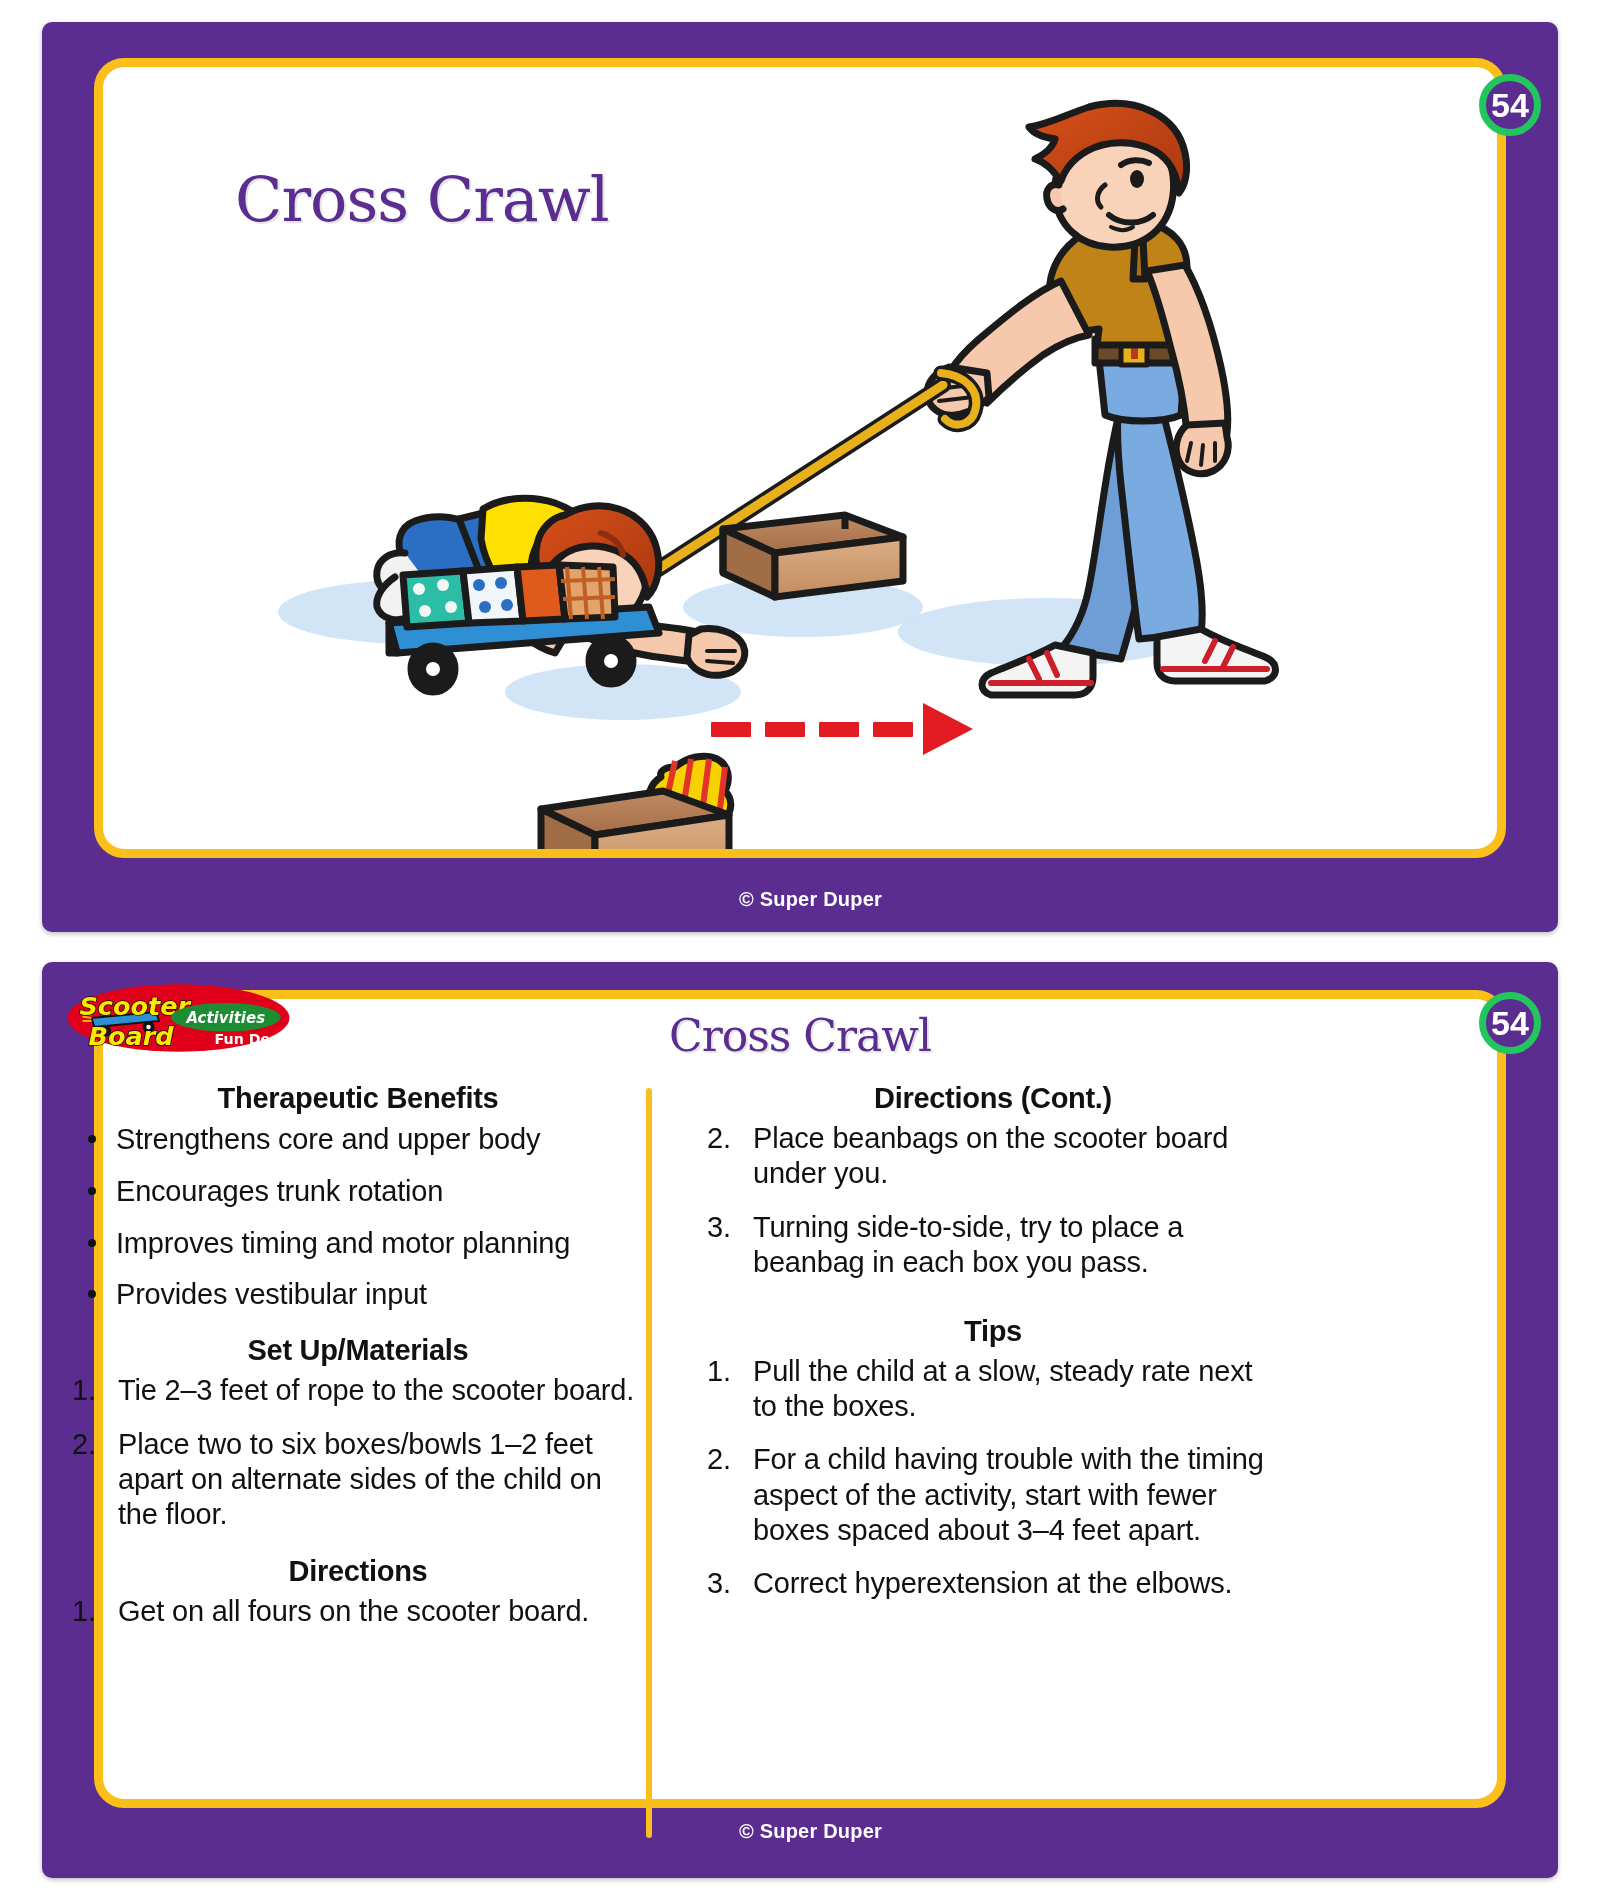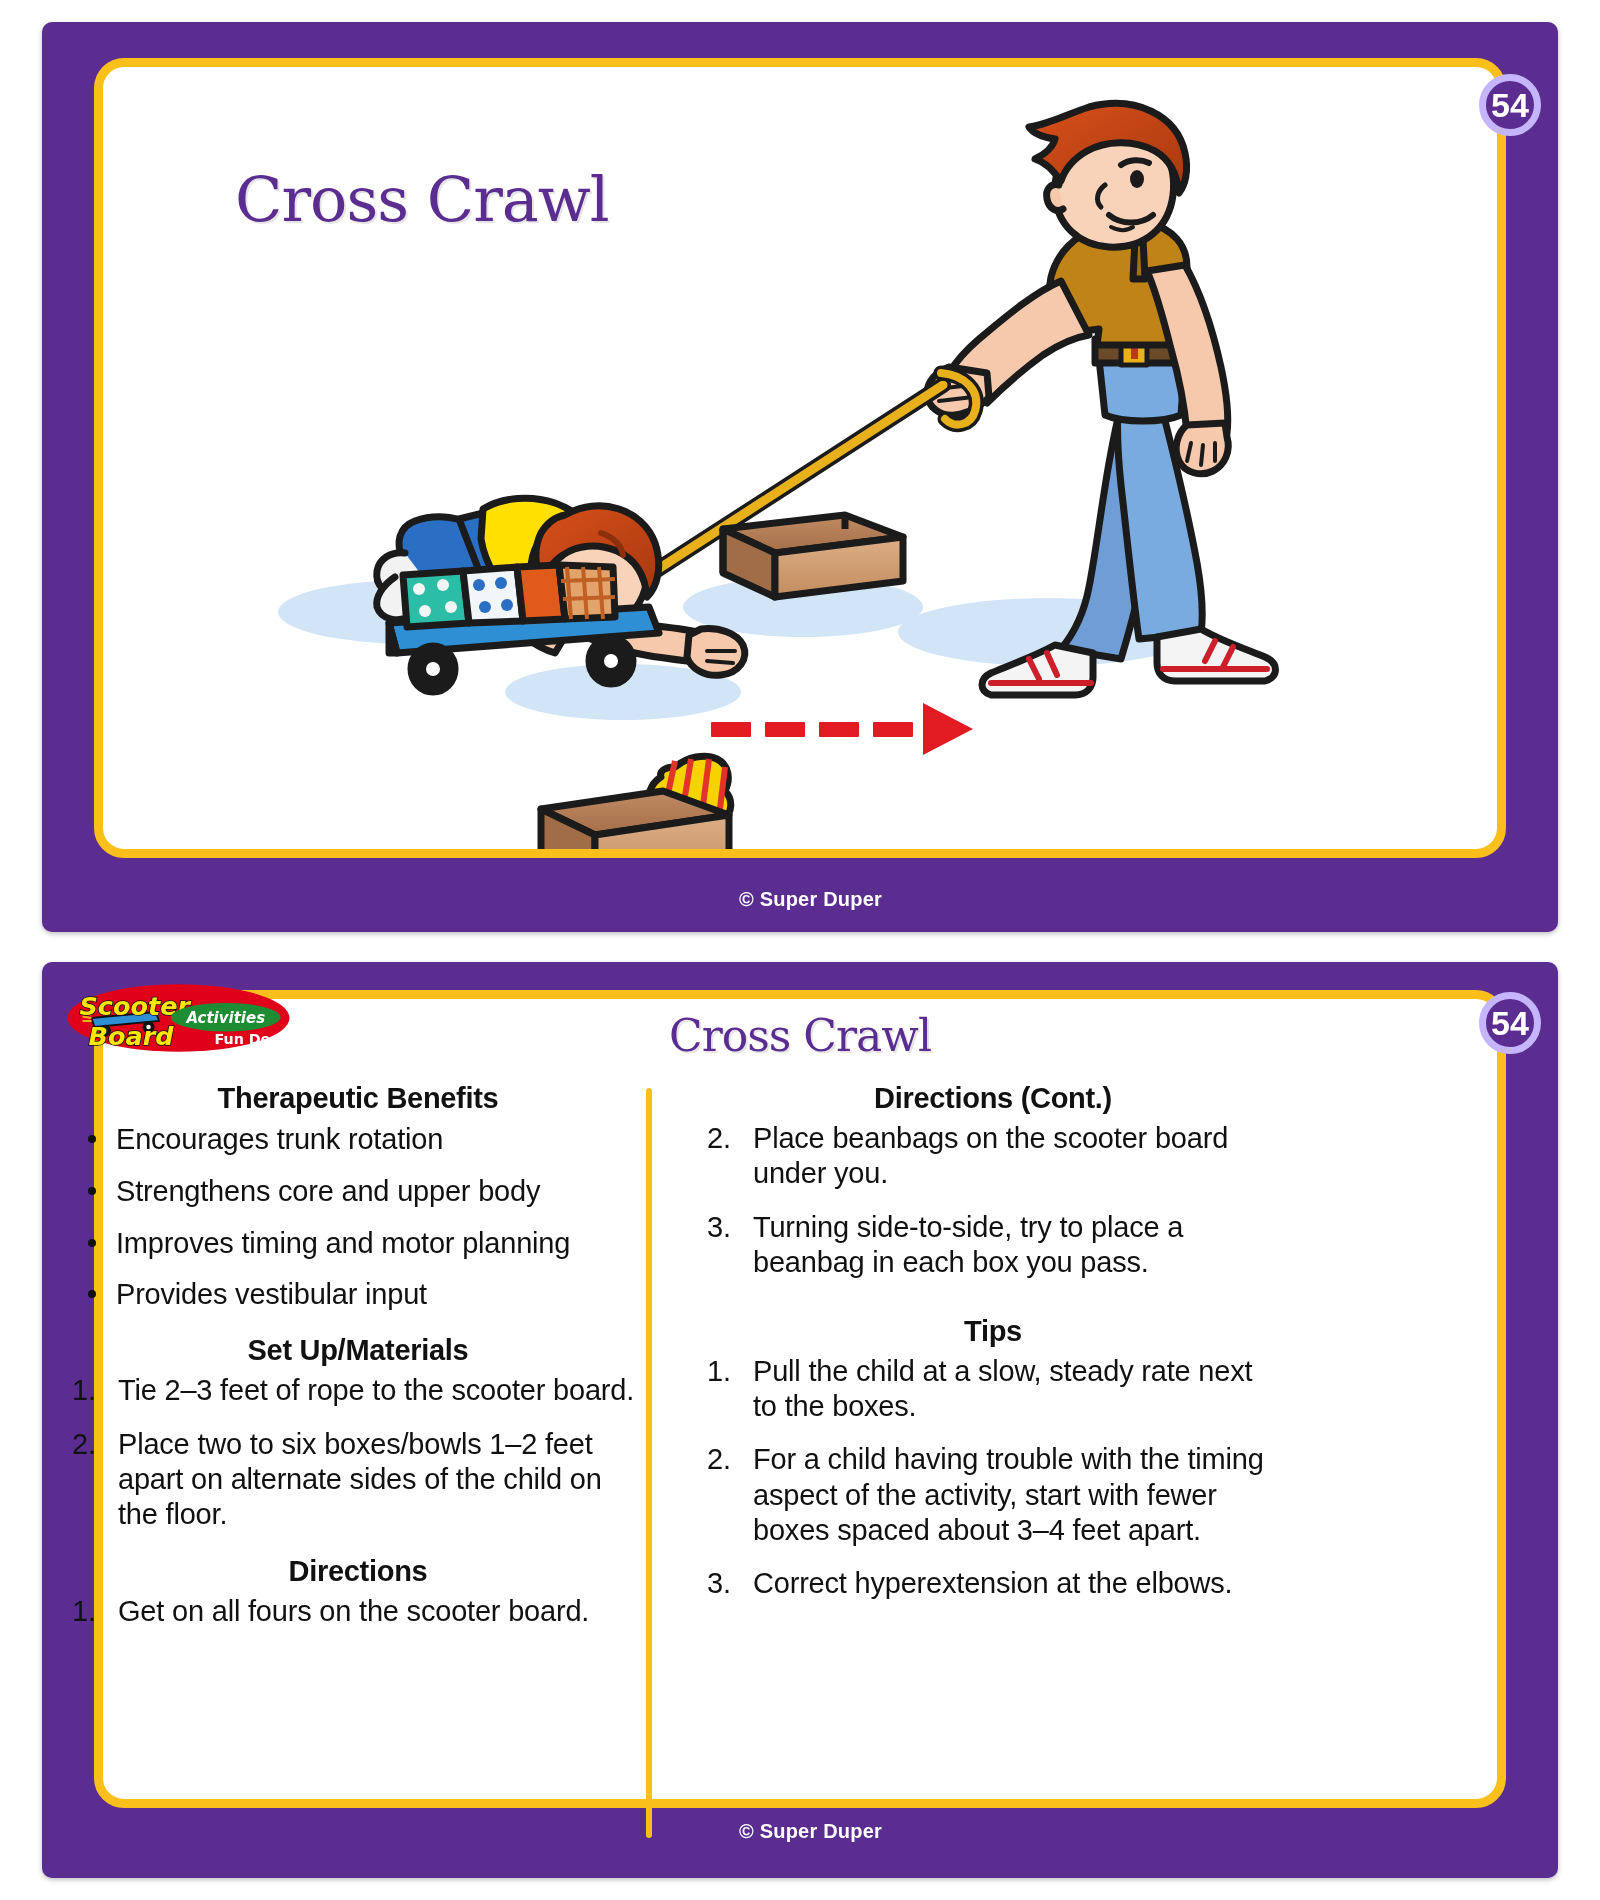--- a/index.html
+++ b/index.html
@@ -13,21 +13,21 @@
 
   .inner{position:absolute;background:#ffffff;border:9px solid #fbbf1c;border-radius:30px;box-sizing:border-box;overflow:hidden;}
   #front-inner{left:52px;top:36px;width:1412px;height:800px;}
   #back-inner{left:52px;top:28px;width:1412px;height:818px;}
 
   .copyright{position:absolute;left:0;right:0;text-align:center;color:#ffffff;font-size:20px;font-weight:700;letter-spacing:.2px;font-family:"Liberation Sans",sans-serif;margin-left:21px;}
   #front-copy{top:866px;}
   #back-copy{top:858px;}
 
   
-  .badge{position:absolute;width:62px;height:62px;border-radius:50%;background:#5b2d90;border:7px solid #c4b5fd;box-sizing:border-box;display:flex;align-items:center;justify-content:center;color:#ffffff;font-size:34px;font-weight:700;font-family:"Liberation Sans",sans-serif;z-index:40;line-height:1;}
+  .badge{position:absolute;width:62px;height:62px;border-radius:50%;background:#5b2d90;border:7px solid #22c55e;box-sizing:border-box;display:flex;align-items:center;justify-content:center;color:#ffffff;font-size:34px;font-weight:700;font-family:"Liberation Sans",sans-serif;z-index:40;line-height:1;}
   #badge-front{left:1437px;top:52px;}
   #badge-back{left:1437px;top:992px;}
 
   
   .slab-title{font-family:"DejaVu Serif","Liberation Serif",serif;font-weight:400;color:#5b2d90;letter-spacing:-1px;
     text-shadow:2px 2px 0 rgba(0,0,0,.10);}
   #front-title{position:absolute;left:132px;top:96px;font-size:62px;z-index:30;}
   #back-title{position:absolute;left:0;right:0;top:1010px;text-align:center;font-size:44px;z-index:30;}
 
   
@@ -269,22 +269,22 @@
     <text x="213" y="54" text-anchor="middle" font-family="'DejaVu Sans','Liberation Sans',sans-serif" font-size="20" font-weight="bold" font-style="italic" fill="#ffffff">Activities</text>
     <text x="198" y="82" font-family="'DejaVu Sans','Liberation Sans',sans-serif" font-size="19" font-weight="bold" fill="#ffffff">Fun Deck®</text>
   </svg>
 
   <div id="back-body">
 
     <div class="col col-left">
 
       <div class="sec-head">Therapeutic Benefits</div>
       <ul class="bullets">
+        <li><span class="dot"></span><span>Strengthens core and upper body</span></li>
         <li><span class="dot"></span><span>Encourages trunk rotation</span></li>
-        <li><span class="dot"></span><span>Strengthens core and upper body</span></li>
         <li><span class="dot"></span><span>Improves timing and motor planning</span></li>
         <li><span class="dot"></span><span>Provides vestibular input</span></li>
       </ul>
 
       <div class="sec-head tight">Set Up/Materials</div>
       <ol class="numlist">
         <li><span class="num">1.</span><span>Tie 2–3 feet of rope to the scooter board.</span></li>
         <li><span class="num">2.</span><span>Place two to six boxes/bowls 1–2 feet apart on alternate sides of the child on the floor.</span></li>
       </ol>
 

